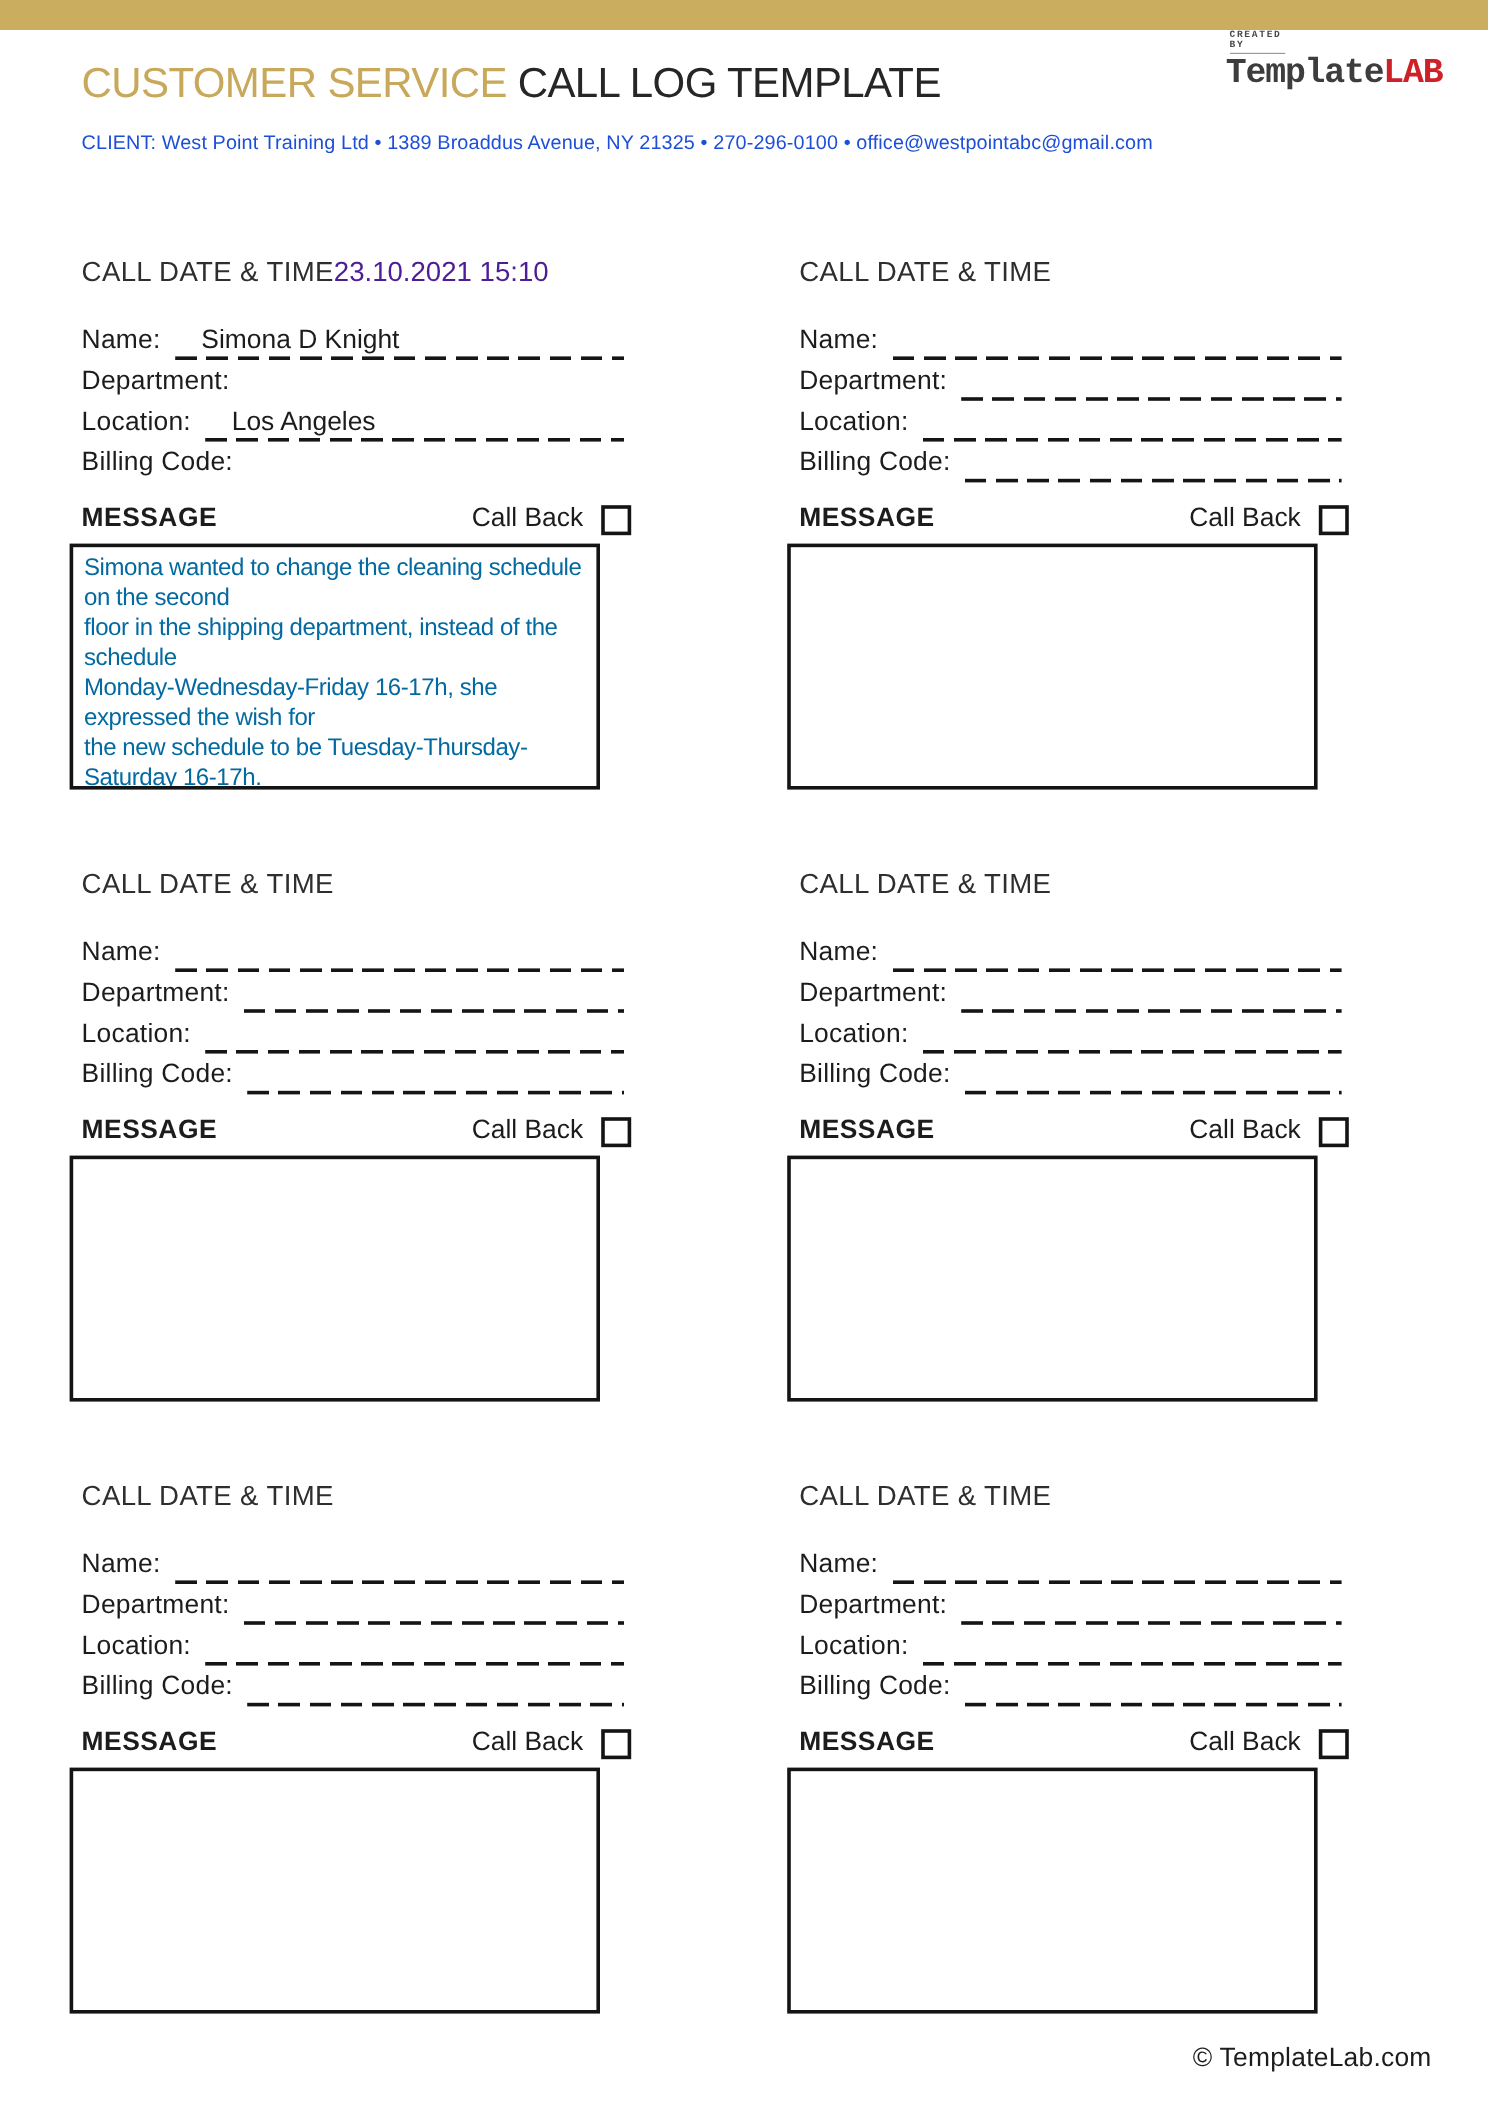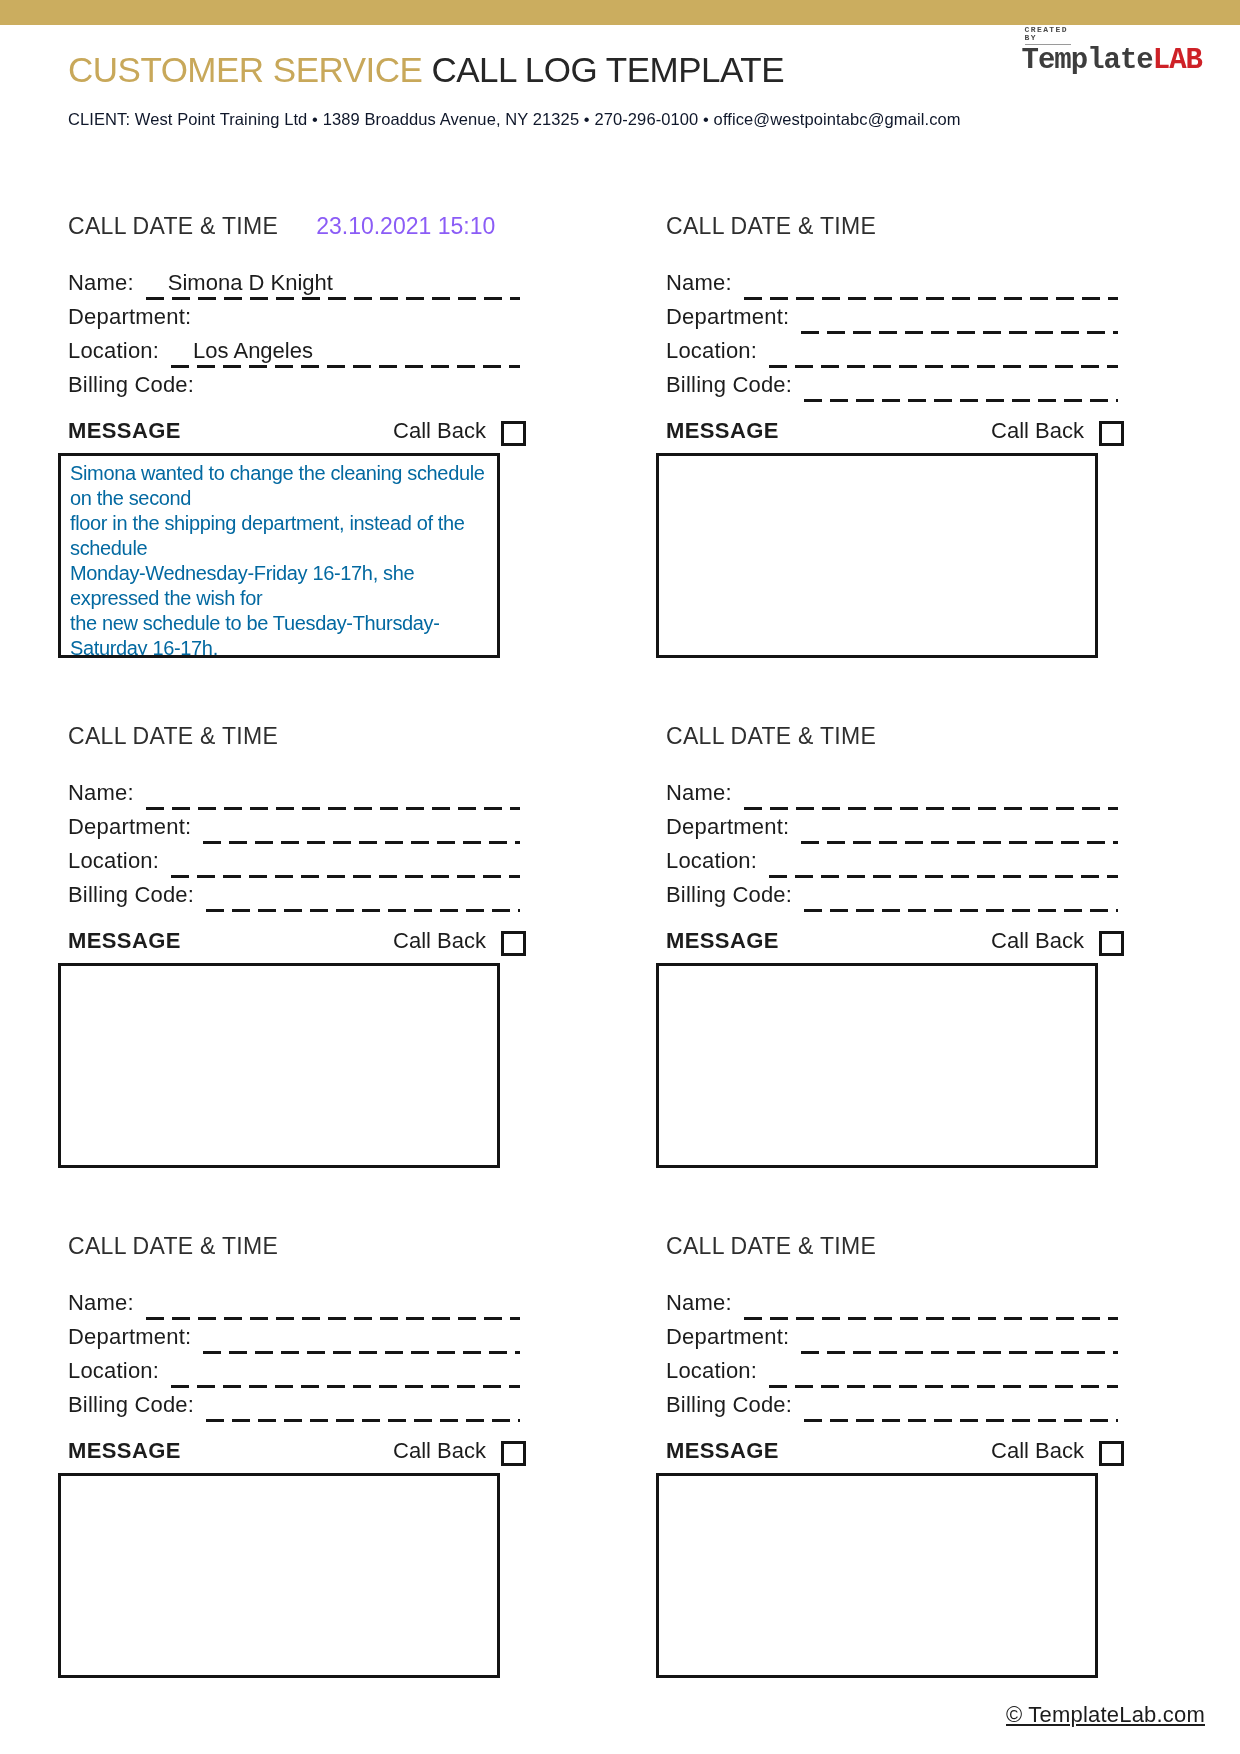--- a/index.html
+++ b/index.html
@@ -10,51 +10,51 @@
   .gold-bar{position:absolute;left:0;top:0;width:1240px;height:25px;background:#cbad5f;}
   
   .brand{position:absolute;top:26px;right:38px;text-align:left;line-height:1;font-family:Liberation Mono, monospace;}
   .brand .created{display:block;font-size:8px;font-weight:bold;letter-spacing:1.4px;color:#4a4a4a;margin:0 0 1px 3px;border-bottom:1px solid #9a9a9a;padding-bottom:2px;width:46px;}
   .brand .word{font-size:29px;font-weight:bold;letter-spacing:-1px;color:#3d3d3d;white-space:nowrap;}
   .brand .lab{color:#ce2127;}
   
   .title{position:absolute;left:68px;top:50px;font-size:35px;font-weight:normal;letter-spacing:-.5px;color:#262626;white-space:nowrap;}
   .title .hl{color:#c8a85a;}
   .title .rest{margin-left:9px;}
-  .client{position:absolute;left:68px;top:110px;font-size:16.5px;letter-spacing:.1px;color:#0f172a;white-space:nowrap;}
+  .client{position:absolute;left:68px;top:110px;font-size:16.5px;letter-spacing:.1px;color:#1d4ed8;white-space:nowrap;}
   
   .entry{position:absolute;width:488px;height:445px;}
   .entry:nth-child(1){left:58px;top:213px;}
   .entry:nth-child(2){left:656px;top:213px;}
   .entry:nth-child(3){left:58px;top:723px;}
   .entry:nth-child(4){left:656px;top:723px;}
   .entry:nth-child(5){left:58px;top:1233px;}
   .entry:nth-child(6){left:656px;top:1233px;}
   .e-head{margin-left:10px;height:30px;display:flex;align-items:flex-start;font-size:23px;letter-spacing:.3px;color:#2e2e2e;white-space:nowrap;}
-  .e-head .date{margin-left:38px;color:#8b5cf6;letter-spacing:0;}
+  .e-head .date{color:#4c1d95;letter-spacing:0;}
   .fields{margin:25px 0 0 10px;width:452px;}
   .field{display:flex;height:34px;font-size:22px;align-items:flex-start;}
   .field .lbl{white-space:nowrap;padding-top:2px;letter-spacing:.2px;}
   .field .u{
     flex:1;margin-left:12px;height:32px;box-sizing:border-box;
     padding:2px 0 0 22px;white-space:nowrap;overflow:hidden;
     background:repeating-linear-gradient(90deg,#151515 0 18px,transparent 18px 26px) left bottom/100% 3px no-repeat;
   }
   .m-row{margin:14px 0 0 10px;height:32px;display:flex;align-items:flex-start;font-size:22px;}
   .m-row .msg-lbl{font-weight:bold;letter-spacing:.4px;}
   .m-row .spacer{flex:1;}
   .m-row .cb-lbl{margin-right:15px;}
   .checkbox{width:19px;height:19px;border:3px solid #141414;margin:3px 20px 0 0;background:#fff;}
   .msg-box{
     margin-top:3px;width:442px;height:205px;box-sizing:border-box;
     border:3px solid #141414;padding:5px 8px 0 9px;
     font-size:20px;letter-spacing:-.35px;line-height:25px;color:#0369a1;
     white-space:pre-wrap;overflow:hidden;
   }
-  .footer{position:absolute;top:1702px;right:35px;font-size:22px;color:#1c1c1c;text-decoration:underline;letter-spacing:.2px;}
+  .footer{position:absolute;top:1702px;right:47px;font-size:22px;color:#1c1c1c;letter-spacing:.2px;}
 </style>
 </head>
 <body>
 
 <div class="page">
 
   <div class="gold-bar"></div>
 
   <div class="brand">
     <span class="created">CREATED BY</span>

